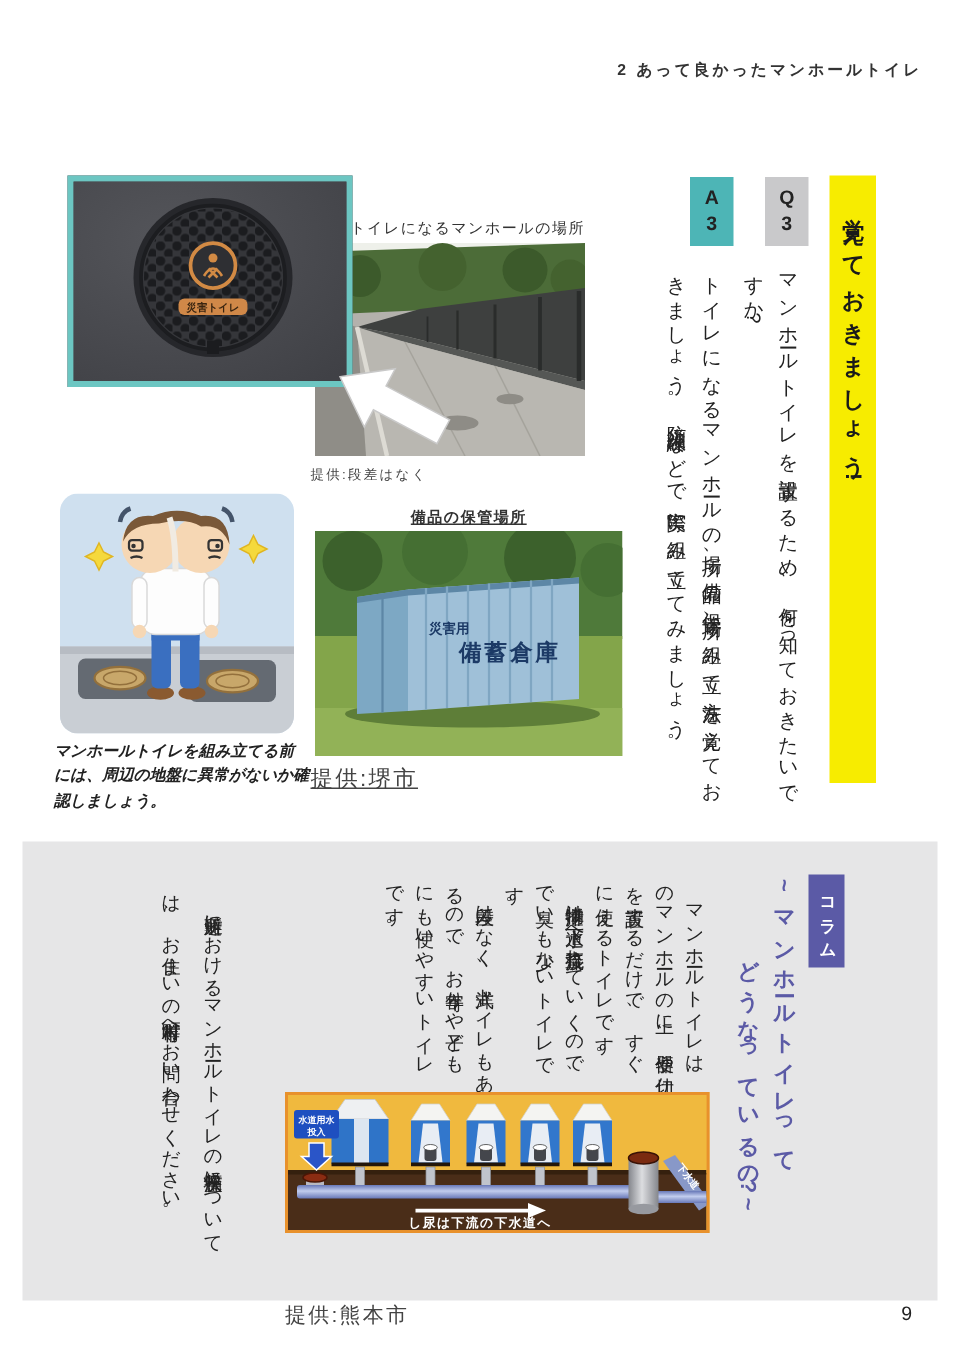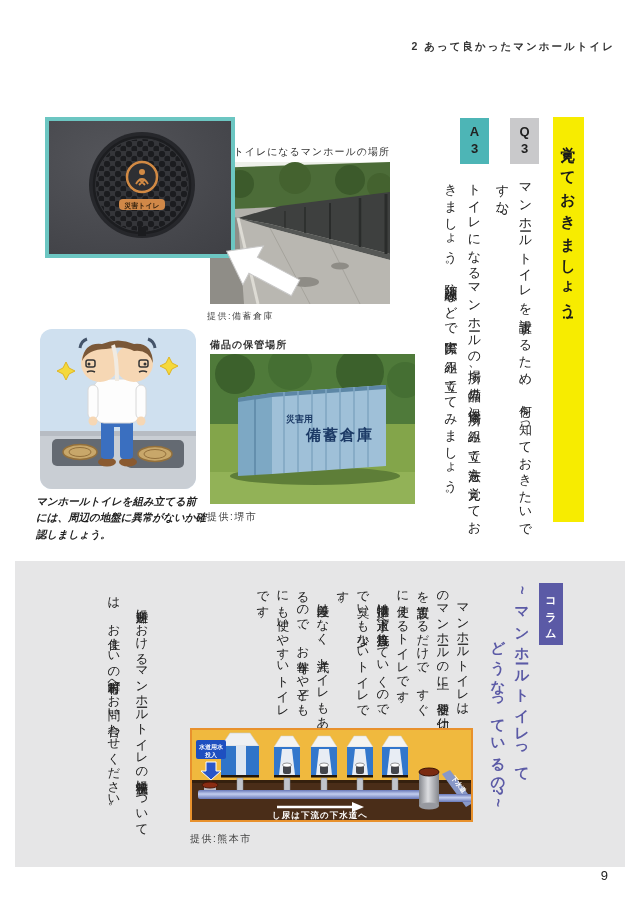--- a/index.html
+++ b/index.html
@@ -26,40 +26,40 @@
   .a-text { position:absolute; top:163px; right:154px; height:362px; width:84px; font-size:13px; letter-spacing:1.8px; line-height:23.5px; color:#222; }
 
   
   .street-caption { position:absolute; left:210px; top:133px; width:180px; text-align:right; font-size:10px; font-weight:normal; letter-spacing:1px; color:#333; }
   .street-photo { position:absolute; left:210px; top:150px; width:180px; height:142px; }
   .street-credit { position:absolute; left:207px; top:298px; font-size:9px; letter-spacing:1.5px; color:#444; }
 
   .manhole-photo { position:absolute; left:45px; top:105px; width:190px; height:141px; border:4px solid #6cc6c2; background:#47484c; z-index:5; }
   .arrow-wrap { position:absolute; left:222px; top:222px; width:80px; height:72px; z-index:6; }
 
-  .storage-caption { position:absolute; left:210px; top:326px; width:205px; text-align:left; font-size:10px; font-weight:bold; letter-spacing:1px; color:#333; }
+  .storage-caption { position:absolute; left:210px; top:326px; width:205px; text-align:center; font-size:10px; font-weight:bold; letter-spacing:1px; color:#333;text-decoration:underline; }
   .storage-photo { position:absolute; left:210px; top:342px; width:183px; height:150px; }
-  .storage-credit { position:absolute; left:207px; top:498px; font-size:10px; letter-spacing:1.5px; color:#444; }
+  .storage-credit { position:absolute; left:207px; top:498px; font-size:15px; letter-spacing:1.5px; color:#444;text-decoration:underline; }
 
   .illustration { position:absolute; left:40px; top:317px; width:156px; height:160px; }
   .illus-caption { position:absolute; left:36px; top:481px; width:170px; font-size:10.5px; font-weight:bold; line-height:1.55; color:#222;font-style:italic; }
 
   
   .column-panel { position:absolute; left:15px; top:549px; width:610px; height:306px; background:#e6e6e7; }
   .column-badge { position:absolute; left:539px; top:571px; width:24px; height:62px; background:#5b5aa6; }
   .column-badge span { display:block; writing-mode:vertical-rl; font-size:11px; font-weight:bold; color:#fff; line-height:24px; padding-top:8px; letter-spacing:2px; }
   .column-title1 { position:absolute; left:507px; top:574px; width:24px; font-size:14.5px; font-weight:bold; color:#5b5aa6; letter-spacing:3px; }
   .column-title2 { position:absolute; left:483px; top:618px; width:24px; font-size:14.5px; font-weight:bold; color:#5b5aa6; letter-spacing:3px; }
 
   .column-body { position:absolute; top:570px; right:167px; height:140px; width:272px; font-size:12.5px; line-height:20px; color:#222; }
   .column-body p { text-indent:12.5px; }
   .column-note { position:absolute; top:576px; right:484px; height:246px; width:96px; font-size:12.5px; line-height:28px; color:#222; text-indent:12.5px; }
 
   .diagram { position:absolute; left:190px; top:716px; width:283px; height:94px; border:2px solid #e8912c; background:#f0b93e; }
-  .diagram-credit { position:absolute; left:190px; top:820px; font-size:10px; letter-spacing:1.5px; color:#444; }
+  .diagram-credit { position:absolute; left:190px; top:856px; font-size:14px; letter-spacing:1.5px; color:#444; }
 
   .page-number { position:absolute; top:856px; right:32px; font-size:13px; color:#222; }
   svg { display:block; }
 </style>
 </head>
 <body>
 
 <div class="page">
 
   <div class="header-title">2 あって良かったマンホールトイレ</div>
@@ -97,21 +97,21 @@
       <line x1="75" y1="49" x2="75" y2="66" stroke="#2a2c2b" stroke-width="1.2"></line>
       <polygon points="0,48 28,56 60,66 180,98 180,142 0,142" fill="#b9b7b1"></polygon>
       <polygon points="0,48 28,56 34,142 0,142" fill="#8f8d87"></polygon>
       <polyline points="28,56 48,142" fill="none" stroke="#dddbd4" stroke-width="3"></polyline>
       <line x1="60" y1="66" x2="100" y2="142" stroke="#a5a39c" stroke-width="1"></line>
       <line x1="120" y1="82" x2="150" y2="142" stroke="#a5a39c" stroke-width="1"></line>
       <ellipse cx="95" cy="120" rx="14" ry="5" fill="#8e8c86"></ellipse>
       <ellipse cx="130" cy="104" rx="9" ry="3.5" fill="#8e8c86"></ellipse>
     </svg>
   </div>
-  <div class="street-credit">提供:備蓄倉庫</div>
+  <div class="street-credit">提供:段差はなく</div>
 
   <div class="manhole-photo">
     <svg width="182" height="133" viewBox="0 0 182 133">
       <defs>
         <pattern id="hex" width="11" height="10" patternUnits="userSpaceOnUse">
           <circle cx="3" cy="3" r="3.2" fill="#1b1c1f"></circle>
           <circle cx="8.5" cy="8" r="3.2" fill="#1b1c1f"></circle>
         </pattern>
         <radialGradient id="asph" cx="35%" cy="30%" r="90%">
           <stop offset="0%" stop-color="#54555a"></stop>

